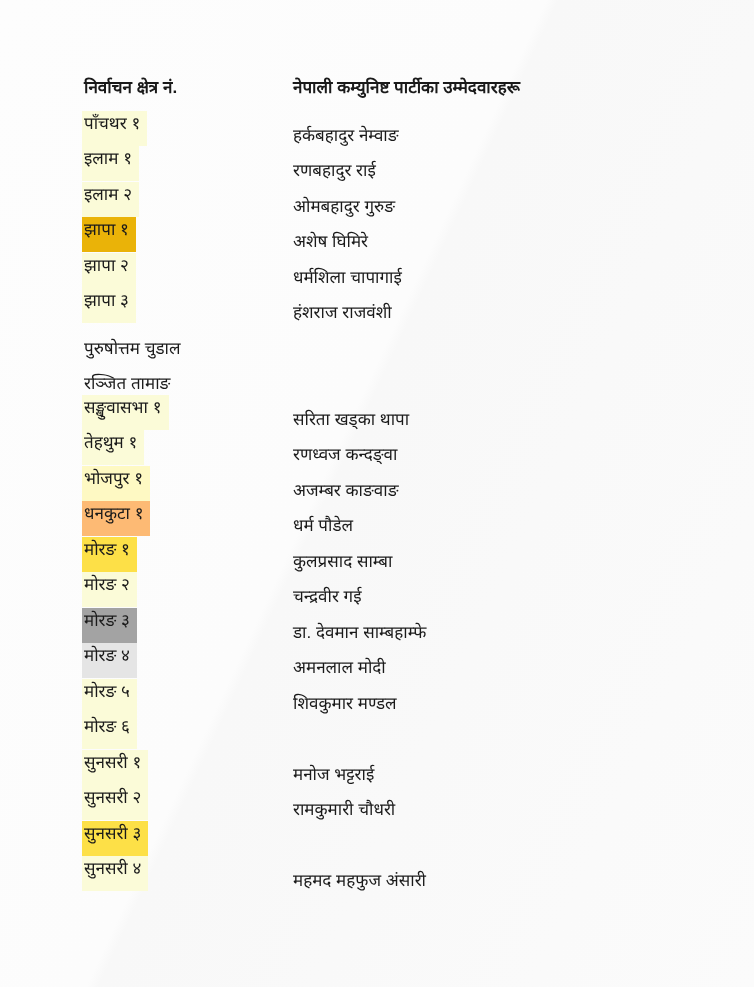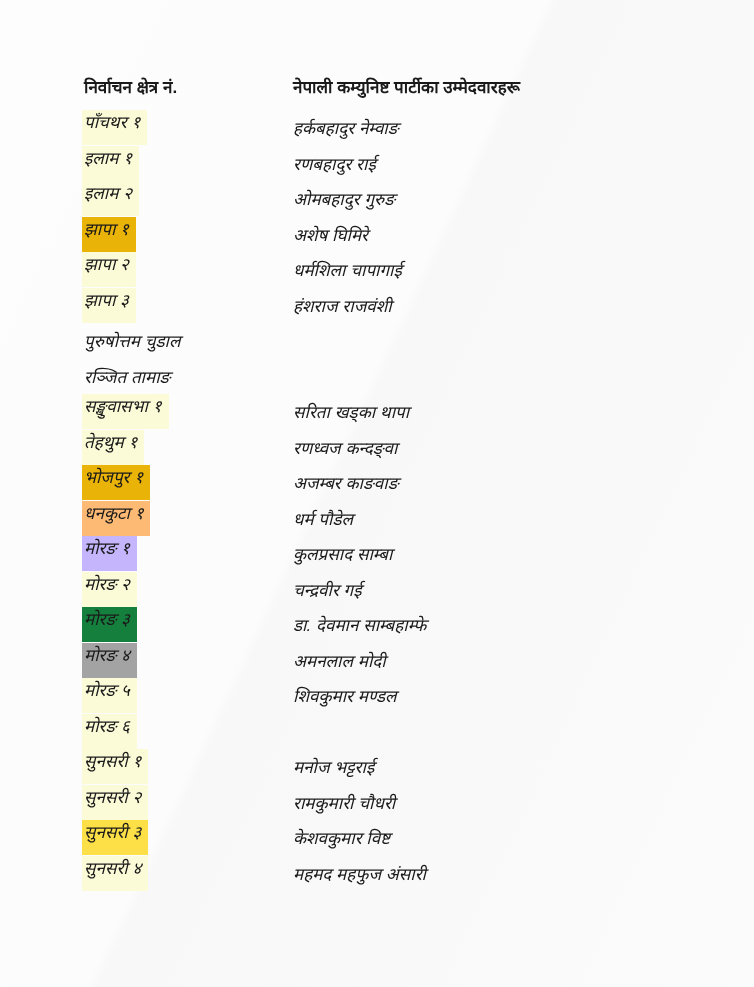--- a/index.html
+++ b/index.html
@@ -29,24 +29,23 @@
   .col2 { flex: 1 1 auto; }
   .rows {
     position: absolute;
     top: 110px;
     left: 84px;
     right: 30px;
   }
   .row {
     display: flex;
     height: 35.5px;
-    align-items: center;
+    align-items: flex-end;
     font-size: 17px;
     line-height: 20px;
-    font-style: italic;
   }
   .constituency {
     display: inline-block;
     background: #fbfbd8;
     padding: 3px 7px 12px 2px;
     margin-left: -2px;
     white-space: nowrap;
   }
   .candidate {
     padding-top: 3px;
@@ -123,56 +122,56 @@
 
     <div class="row">
       <div class="col1">
         <span class="constituency" style="background: rgb(251, 251, 216);">तेहथुम १</span>
       </div>
       <div class="col2 candidate">रणध्वज कन्दङ्वा</div>
     </div>
 
     <div class="row">
       <div class="col1">
-        <span class="constituency" style="background: #eab308;">भोजपुर १</span>
+        <span class="constituency" style="background: #fef9c3;">भोजपुर १</span>
       </div>
       <div class="col2 candidate">अजम्बर काङवाङ</div>
     </div>
 
     <div class="row">
       <div class="col1">
         <span class="constituency" style="background: #fdba74;">धनकुटा १</span>
       </div>
       <div class="col2 candidate">धर्म पौडेल</div>
     </div>
 
     <div class="row">
       <div class="col1">
-        <span class="constituency" style="background: #c4b5fd;">मोरङ १</span>
+        <span class="constituency" style="background: #fde047;">मोरङ १</span>
       </div>
       <div class="col2 candidate">कुलप्रसाद साम्बा</div>
     </div>
 
     <div class="row">
       <div class="col1">
         <span class="constituency" style="background: rgb(251, 251, 216);">मोरङ २</span>
       </div>
       <div class="col2 candidate">चन्द्रवीर गई</div>
     </div>
 
     <div class="row">
       <div class="col1">
-        <span class="constituency" style="background: #15803d;">मोरङ ३</span>
+        <span class="constituency" style="background: #a3a3a3;">मोरङ ३</span>
       </div>
       <div class="col2 candidate">डा. देवमान साम्बहाम्फे</div>
     </div>
 
     <div class="row">
       <div class="col1">
-        <span class="constituency" style="background: #a3a3a3;">मोरङ ४</span>
+        <span class="constituency" style="background: #e5e5e5;">मोरङ ४</span>
       </div>
       <div class="col2 candidate">अमनलाल मोदी</div>
     </div>
 
     <div class="row">
       <div class="col1">
         <span class="constituency" style="background: rgb(251, 251, 216);">मोरङ ५</span>
       </div>
       <div class="col2 candidate">शिवकुमार मण्डल</div>
     </div>
@@ -194,21 +193,20 @@
       <div class="col1">
         <span class="constituency" style="background: rgb(251, 251, 216);">सुनसरी २</span>
       </div>
       <div class="col2 candidate">रामकुमारी चौधरी</div>
     </div>
 
     <div class="row">
       <div class="col1">
         <span class="constituency" style="background: #fde047;">सुनसरी ३</span>
       </div>
-      <div class="col2 candidate">केशवकुमार विष्ट</div>
     </div>
 
     <div class="row">
       <div class="col1">
         <span class="constituency" style="background: rgb(251, 251, 216);">सुनसरी ४</span>
       </div>
       <div class="col2 candidate">महमद महफुज अंसारी</div>
     </div>
   </div>
 

